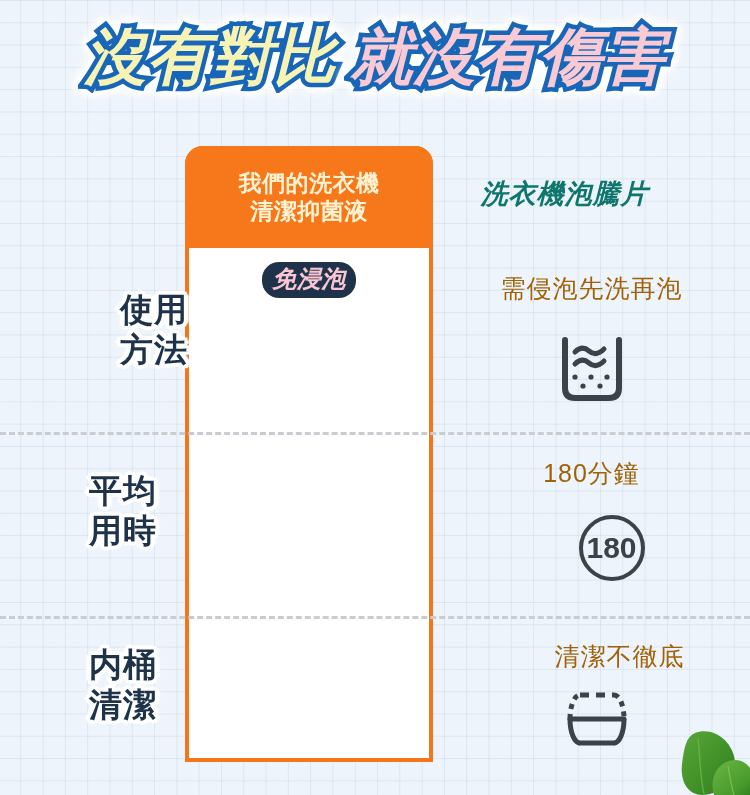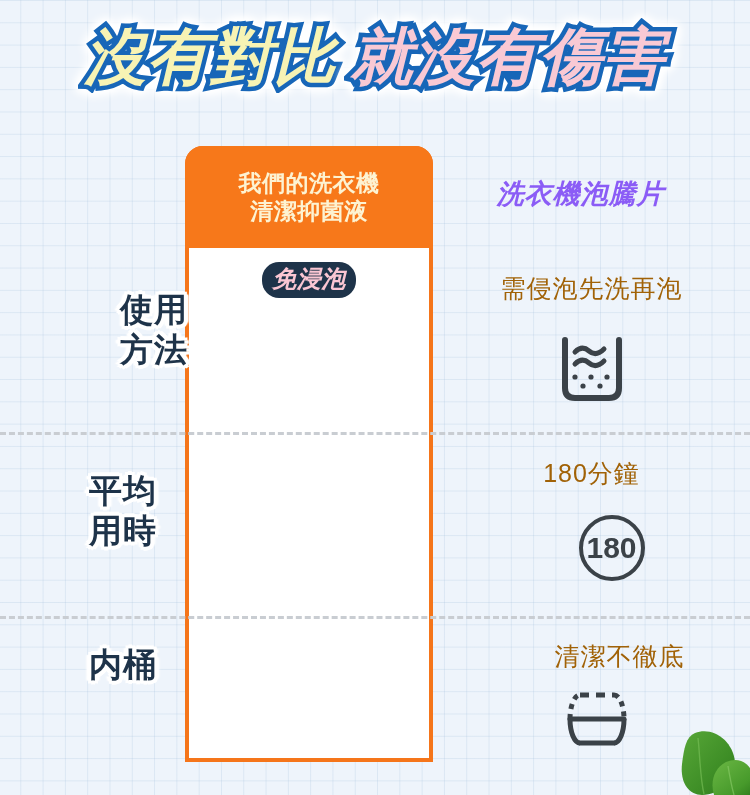--- a/index.html
+++ b/index.html
@@ -69,25 +69,24 @@
     font-size:23px;font-weight:bold;
     line-height:1.22;text-align:center;
     letter-spacing:.5px;
   }
   #card-head-text div{display:block;}
 
   
   #right-head{
     position:absolute;left:433px;top:176px;width:263px;
     text-align:center;
-    color:#8b5cf6;
+    color:#0f766e;
     font-size:27px;font-weight:bold;font-style:italic;
     letter-spacing:1px;
     z-index:4;
-    padding-left:16px;
   }
 
   .divider{
     position:absolute;left:0;width:750px;height:0;
     border-top:3px dashed #c9cdd2;
     z-index:5;
   }
   #div0{top:432px;}
   #div1{top:616px;}
 
@@ -203,20 +202,21 @@
 <div class="row-label" id="lbl0">
   <div>使用</div>
   <div>方法</div>
 </div>
 <div class="row-label" id="lbl1">
   <div>平均</div>
   <div>用時</div>
 </div>
 <div class="row-label" id="lbl2">
   <div>内桶</div>
+  <div>清潔</div>
 </div>
 
 <div id="badges">
   <span class="badge badge-pink">免浸泡</span>
 </div>
 <div class="cell-ours icon-wrap" style="top:320px;height:90px;">
   <svg width="88" height="88" viewBox="0 0 88 88">
     <circle cx="44" cy="44" r="38" fill="none" stroke="#f5781a" stroke-width="6"></circle>
     <path d="M34 26 L66 44 L34 62 Z" fill="#f5781a"></path>
   </svg>

